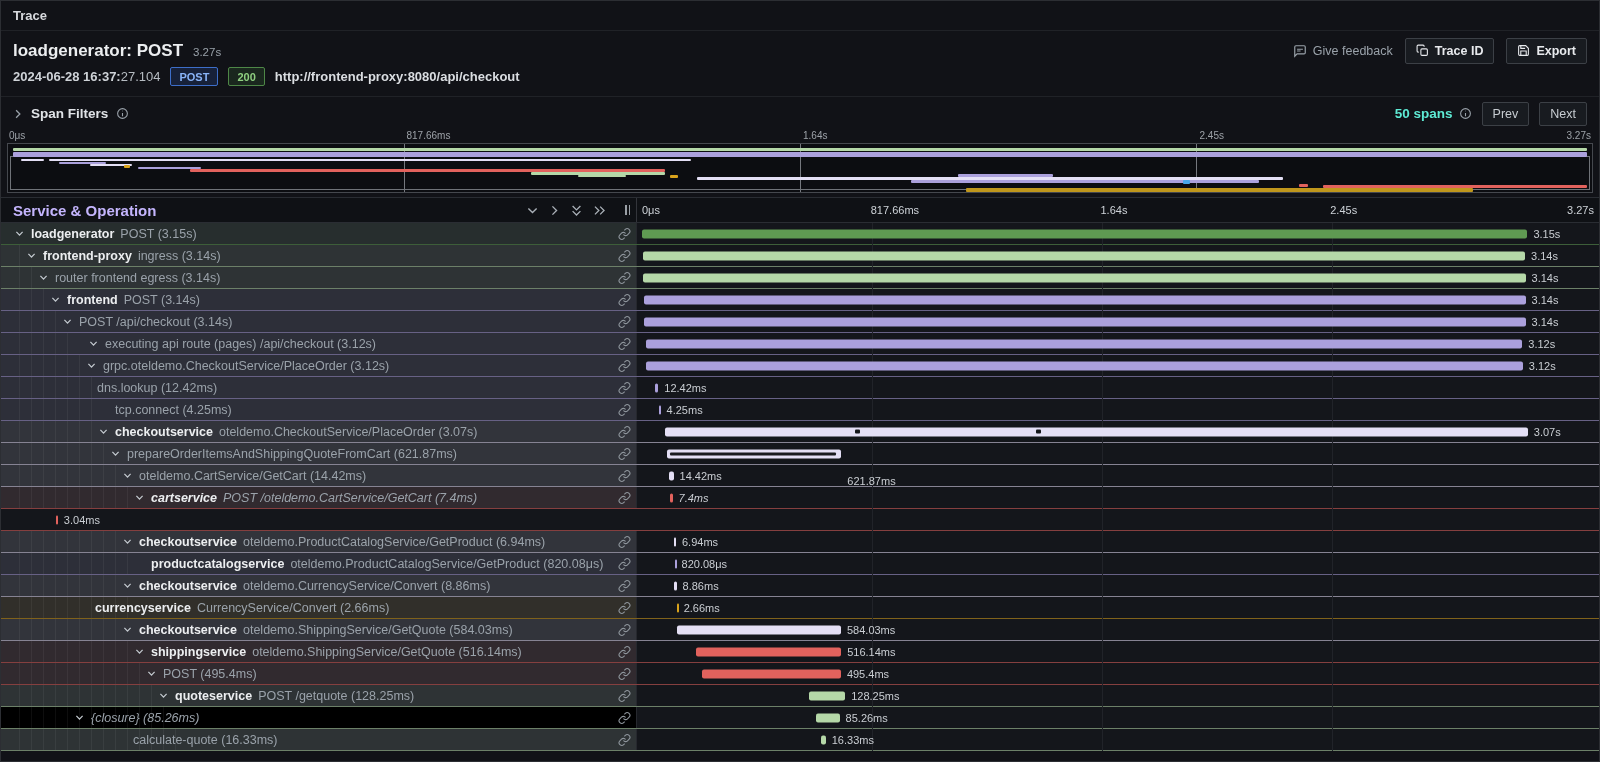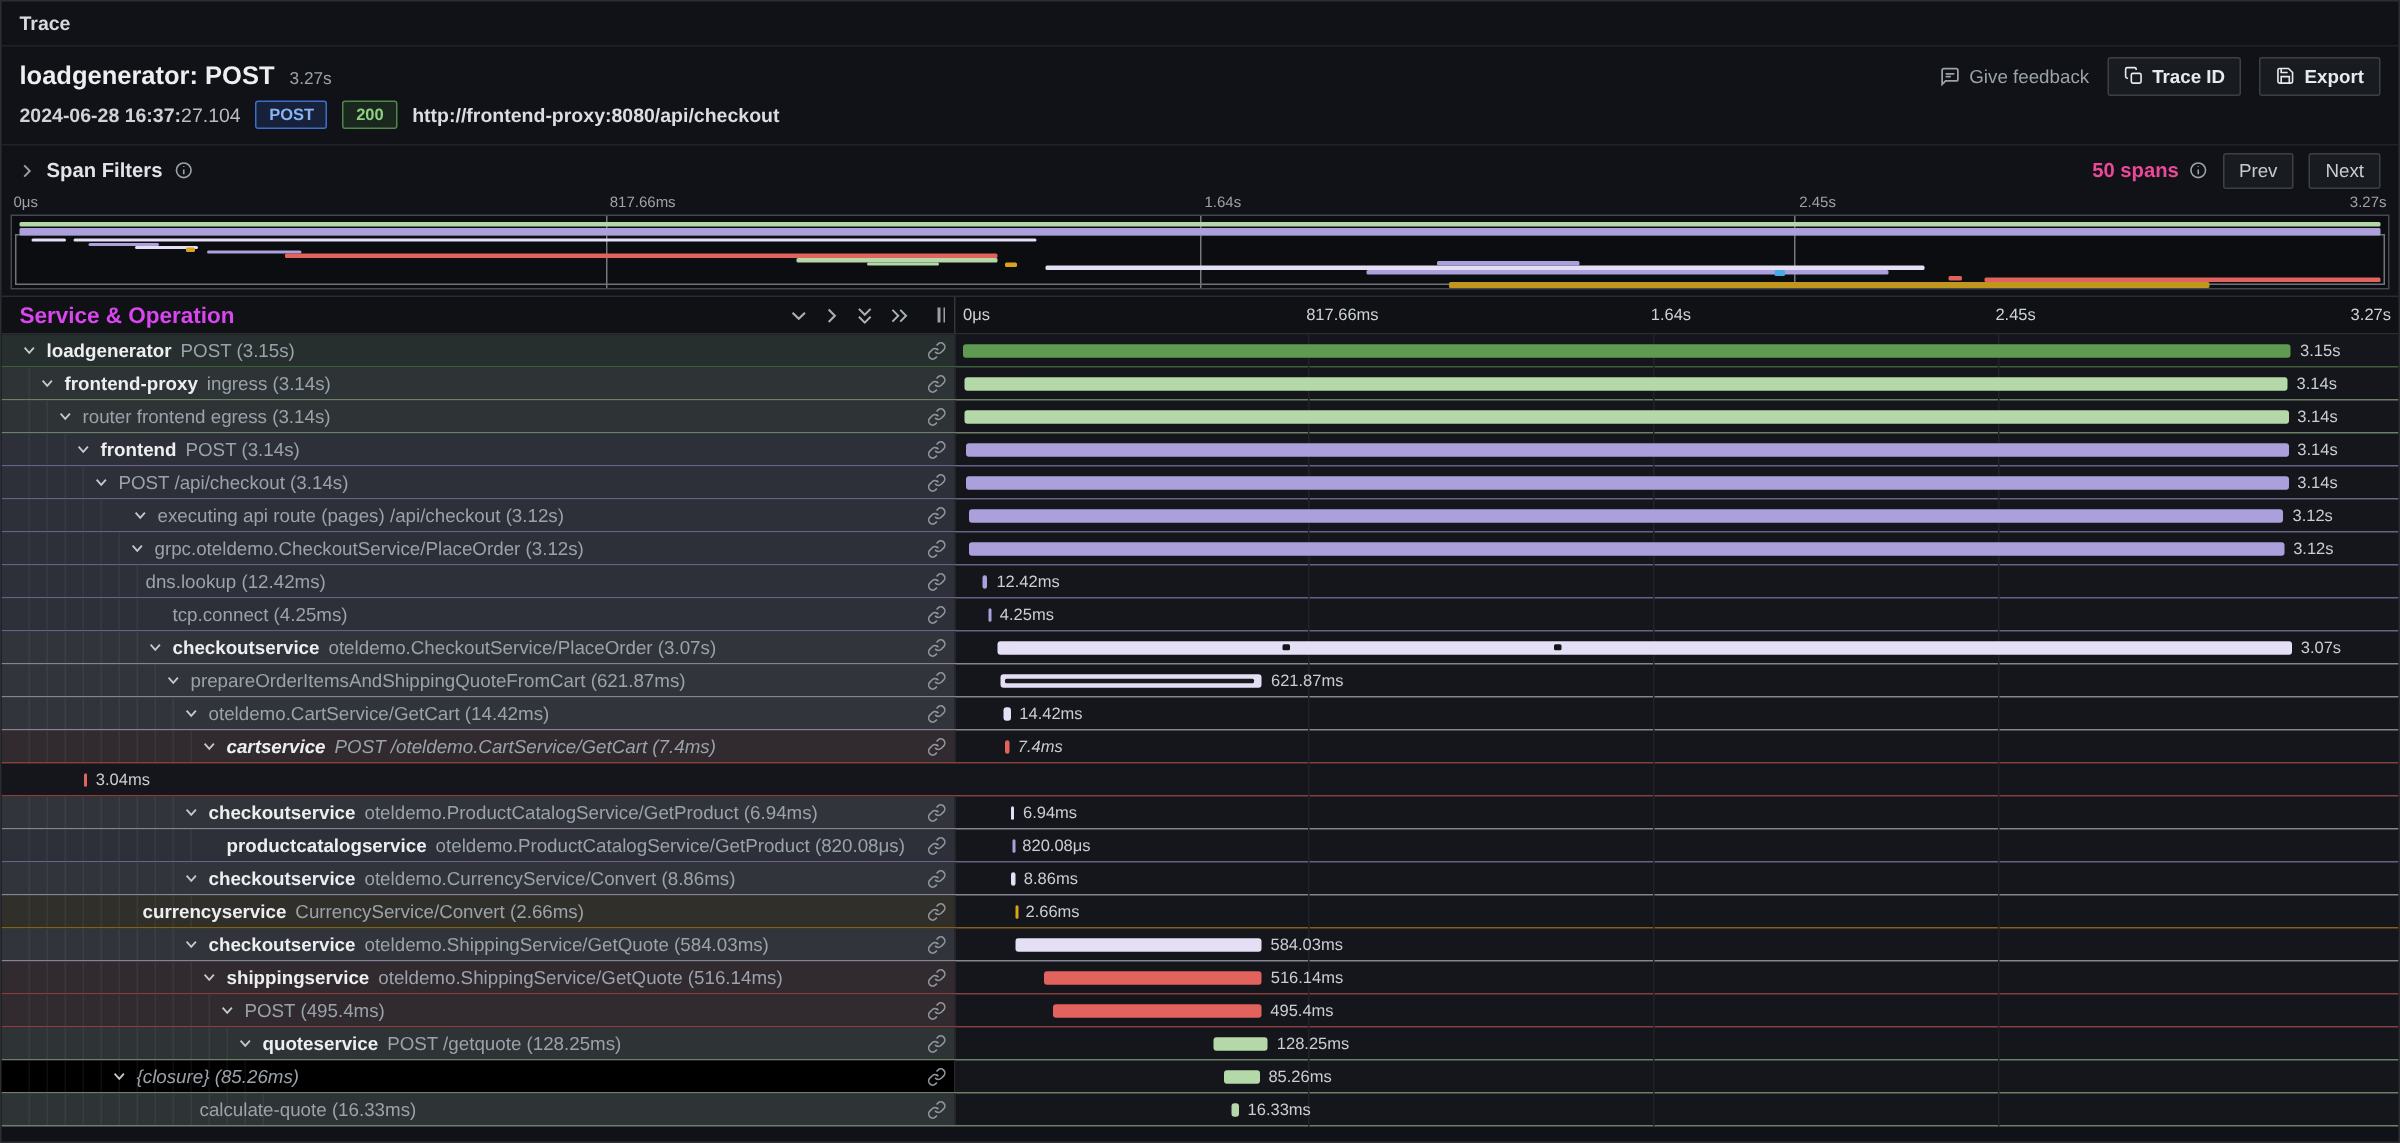--- a/index.html
+++ b/index.html
@@ -28,40 +28,40 @@
   .timestamp .ts-ms { font-weight:400; color:#b6bcc2; }
   .badge { font-size:11px; font-weight:700; padding:2.5px 8px; border-radius:2px; border:1px solid; }
   .badge.post { color:#8ab4f8; border-color:#3d6ec9; background:rgba(56,103,214,0.18); }
   .badge.ok   { color:#8fd080; border-color:#4e8747; background:rgba(74,137,66,0.18); }
   .url { font-size:13px; font-weight:700; color:#dadde1; }
 
   .filters-row { display:flex; justify-content:space-between; align-items:center;
                  border-top:1px solid #202227; padding:0 12px; height:34px; }
   .filters-left { display:flex; gap:8px; align-items:center; font-size:13.5px; font-weight:700; color:#e0e3e7; }
   .filters-right { display:flex; gap:10px; align-items:center; }
-  .span-count { font-size:13.5px; font-weight:700; color:#ec4899; display:flex; gap:6px; align-items:center; }
+  .span-count { font-size:13.5px; font-weight:700; color:#5eead4; display:flex; gap:6px; align-items:center; }
   .icon { display:inline-flex; color:#9aa2aa; }
 
   
   .minimap { position:relative; }
   .mm-labels { position:relative; height:13px; margin:0 6px; font-size:10px; color:#9da2a8; }
   .mm-labels span { position:absolute; top:0; }
   .mm-t0 { left:2px; } .mm-t1 { left:calc(25% + 3px); } .mm-t2 { left:calc(50% + 3px); }
   .mm-t3 { left:calc(75% + 3px); } .mm-t4 { right:2px; }
   .mm-box { position:relative; height:50px; margin:0 6px 4px; border:1px solid #45484e; background:#0c0d11; overflow:hidden; }
   .mm-grid { position:absolute; top:0; bottom:0; width:1px; background:#75787e; }
   .mm-g1 { left:25%; } .mm-g2 { left:50%; } .mm-g3 { left:75%; }
   .mm-view { position:absolute; left:2px; right:2px; top:12px; bottom:2px; border:1px solid #6f7278; }
   .mm-bar { position:absolute; border-radius:1px; }
 
   
   .main-header { display:flex; height:26px; border-top:1px solid #2a2d33; border-bottom:1px solid #2a2d33; background:#0f1115; }
   .mh-left { width:636px; flex:0 0 636px; display:flex; align-items:center; justify-content:space-between;
              padding:0 6px 0 12px; border-right:1px solid #33353b; }
-  .mh-title { font-size:15px; font-weight:700; color:#d946ef; }
+  .mh-title { font-size:15px; font-weight:700; color:#c4b5fd; }
   .mh-icons { display:flex; gap:11px; align-items:center; color:#aab1b8; }
   .mh-icons .icon { cursor:pointer; color:#aab1b8; }
   .handle { display:inline-flex; gap:2px; margin-left:8px; cursor:col-resize; }
   .handle i { width:1.5px; height:10px; background:#9aa0a6; }
   .mh-right { flex:1; position:relative; font-size:11px; color:#ced3d8; }
   .mh-right span { position:absolute; top:6px; }
   .tick0 { left:5px; } .tick1 { left:calc(4px + (100% - 43px)*0.25); }
   .tick2 { left:calc(4px + (100% - 43px)*0.5); } .tick3 { left:calc(4px + (100% - 43px)*0.75); }
   .tick4 { right:5px; }
 
@@ -527,21 +527,21 @@
               <path d="M10 13a5 5 0 0 0 7.54.54l3-3a5 5 0 0 0-7.07-7.07l-1.72 1.71"></path>
               <path d="M14 11a5 5 0 0 0-7.54-.54l-3 3a5 5 0 0 0 7.07 7.07l1.71-1.71"></path>
             </svg>
           </span>
         </div>
         <div class="cell-right">
           <div class="track">
             <div class="bar" style="left: 2.8%; width: 19%; background: rgb(228, 223, 245);">
               <i class="stripe"></i>
             </div>
-            <span class="bar-label" style="left: calc(21.8% + 6px);">621.87ms</span>
+            <span class="bar-label" style="left: calc(21.8% + 6px); margin-top: 27px;">621.87ms</span>
           </div>
         </div>
       </div>
       <div class="row" style="border-bottom-color: rgba(228, 223, 245, 0.55);">
         <div class="cell-left" style="padding-left: 122px; background-color: rgb(50, 52, 59);">
           <i class="guide" style="left: 18px;"></i>
           <i class="guide" style="left: 30px;"></i>
           <i class="guide" style="left: 42px;"></i>
           <i class="guide" style="left: 54px;"></i>
           <i class="guide" style="left: 66px;"></i>

